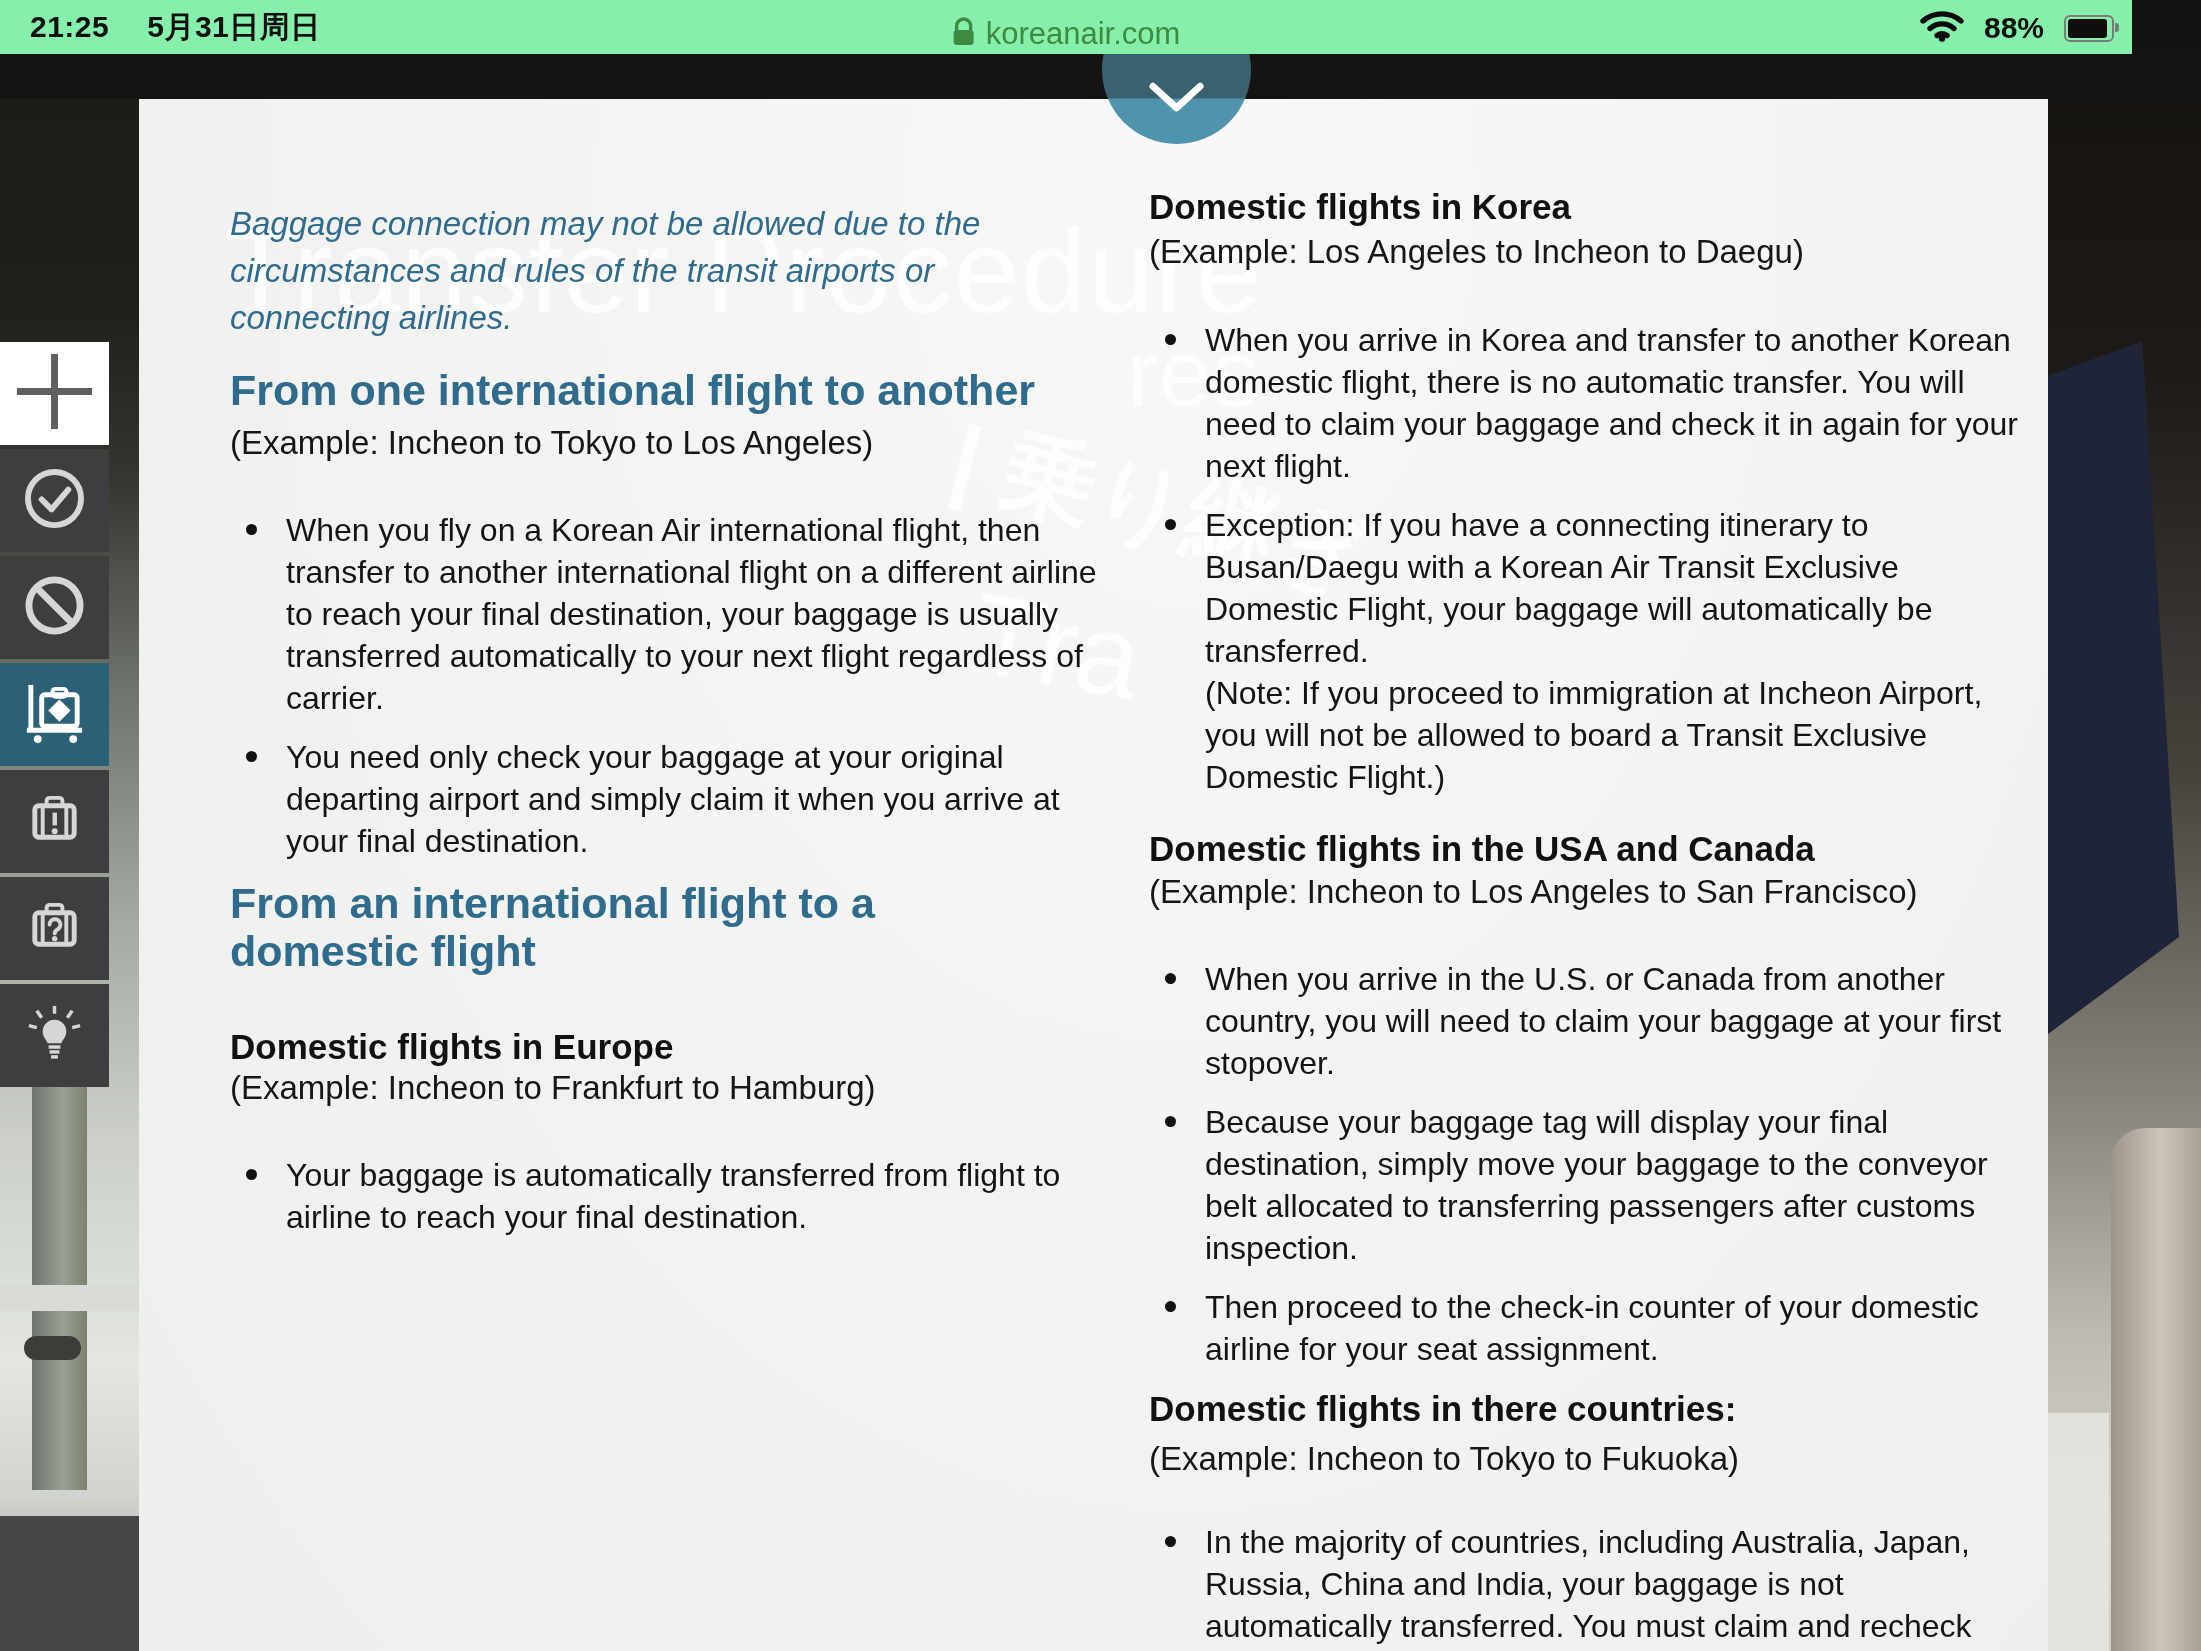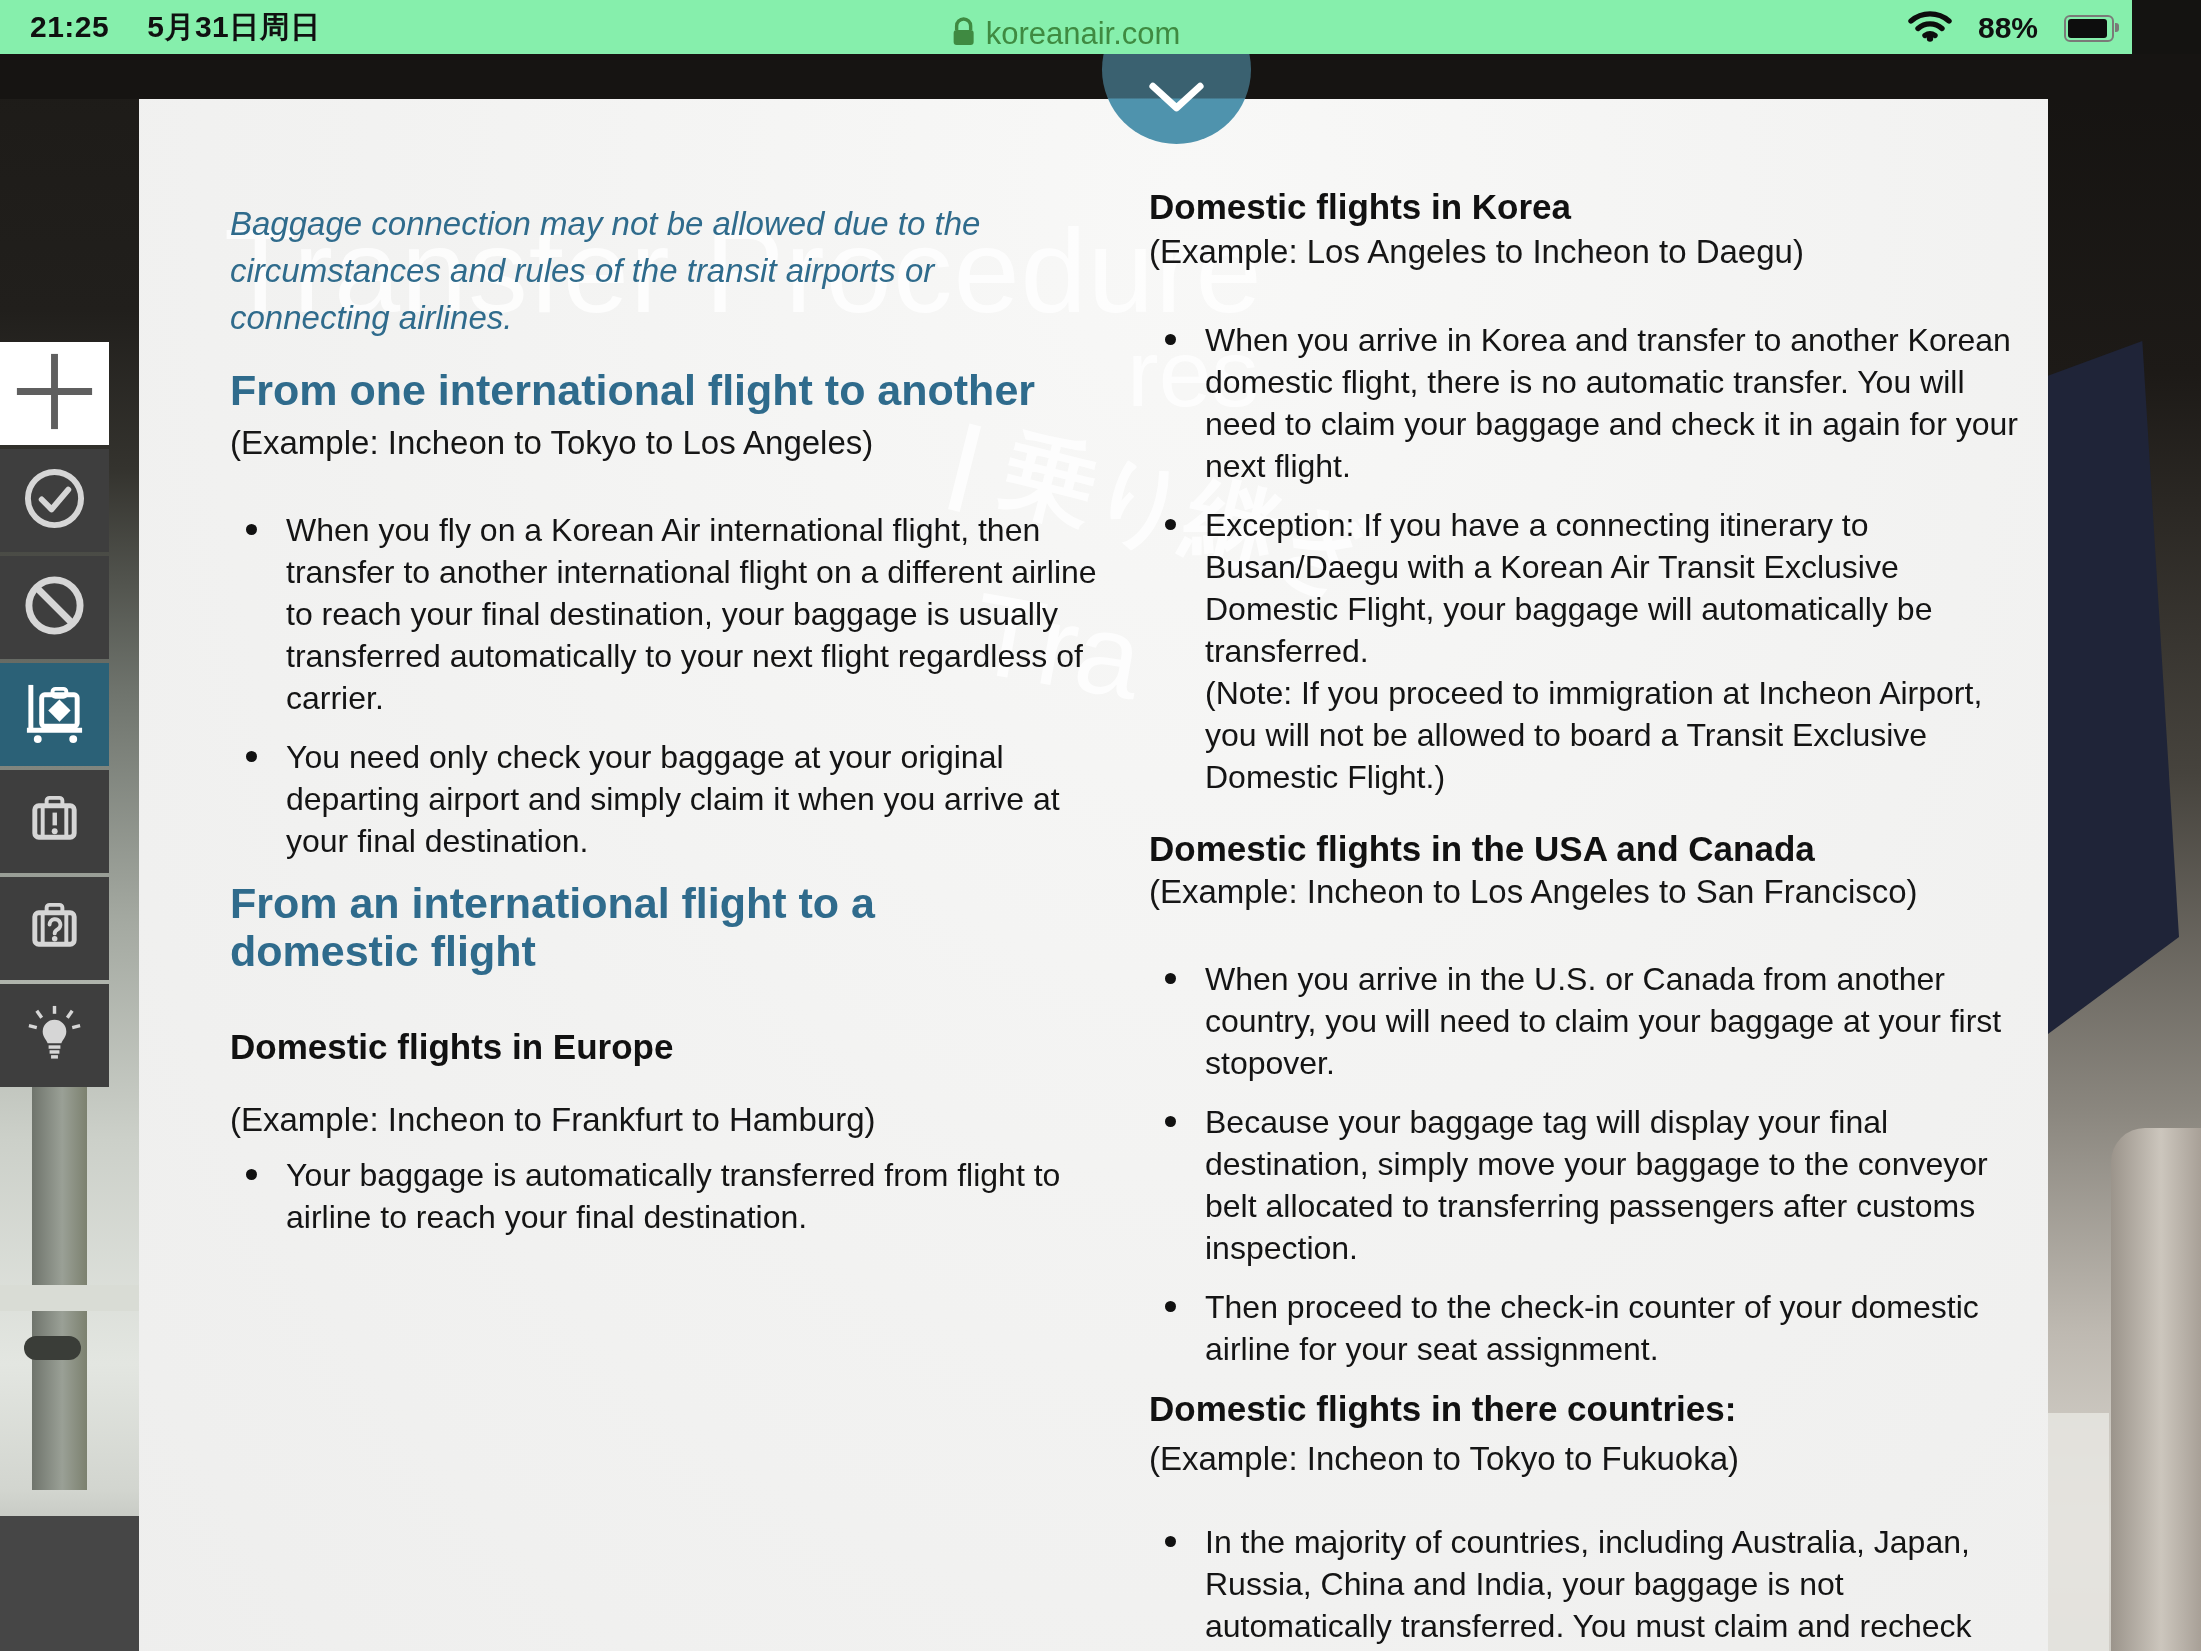--- a/index.html
+++ b/index.html
@@ -5,21 +5,21 @@
   html,body{margin:0;padding:0;background:#000;}
   #root{position:relative;width:2202px;height:1651px;overflow:hidden;
         font-family:"Liberation Sans",sans-serif;background:#141311;}
 
   
   .statusbar{position:absolute;top:0;left:0;width:2132px;height:54px;background:#86efac;z-index:30;}
   .sb-left{position:absolute;left:30px;top:7px;font-size:30px;font-weight:700;color:#101010;letter-spacing:0.5px;}
   .sb-left .date{margin-left:38px;font-weight:600;}
   .sb-center{position:absolute;left:50%;transform:translateX(-50%);top:16px;display:flex;align-items:center;gap:10px;}
   .sb-url{font-size:31px;color:#3f8a41;}
-  .sb-right{position:absolute;right:18px;top:10px;display:flex;align-items:center;gap:26px;}
+  .sb-right{position:absolute;right:18px;top:10px;display:flex;align-items:center;gap:20px;}
   .sb-batt-pct{font-size:30px;font-weight:600;color:#101010;}
   .batt{position:relative;width:46px;height:23px;border:2.5px solid #7a7a78;border-radius:6px;}
   .batt .fill{position:absolute;left:2px;top:2px;bottom:2px;width:84%;background:#0d0d0d;border-radius:3px;}
   .batt .nub{position:absolute;right:-7px;top:6px;width:4px;height:9px;background:#7a7a78;border-radius:0 3px 3px 0;}
 
   
   .band{position:absolute;top:54px;left:0;width:2202px;height:45px;background:#161412;z-index:4;}
 
   
   .scroll-circle{position:absolute;left:1102px;top:-5px;width:149px;height:149px;border-radius:50%;
@@ -133,21 +133,21 @@
 
     <div class="blk Lcol h2" style="top:267px">From one international flight to another</div>
     <div class="blk Lcol example" style="top:323px">(Example: Incheon to Tokyo to Los Angeles)</div>
     <ul class="bl blk Lcol" style="top:402px">
       <li><span>When you fly on a Korean Air international flight, then transfer to another international flight on a different airline to reach your final destination, your baggage is usually transferred automatically to your next flight regardless of carrier.</span></li>
       <li><span>You need only check your baggage at your original departing airport and simply claim it when you arrive at your final destination.</span></li>
     </ul>
 
     <div class="blk Lcol h2" style="top:780px;width:782px">From an international flight to a domestic flight</div>
     <div class="blk Lcol subtitle" style="top:927px">Domestic flights in Europe</div>
-    <div class="blk Lcol example" style="top:1000px">(Example: Incheon to Frankfurt to Hamburg)</div>
+    <div class="blk Lcol example" style="top:968px">(Example: Incheon to Frankfurt to Hamburg)</div>
     <ul class="bl blk Lcol" style="top:1047px">
       <li><span>Your baggage is automatically transferred from flight to airline to reach your final destination.</span></li>
     </ul>
 
     <div class="blk Rcol subtitle" style="top:87px">Domestic flights in Korea</div>
     <div class="blk Rcol example" style="top:132px">(Example: Los Angeles to Incheon to Daegu)</div>
     <ul class="bl blk Rcol" style="top:212px">
       <li><span>When you arrive in Korea and transfer to another Korean domestic flight, there is no automatic transfer. You will need to claim your baggage and check it in again for your next flight.</span></li>
       <li><span>Exception: If you have a connecting itinerary to Busan/Daegu with a Korean Air Transit Exclusive Domestic Flight, your baggage will automatically be transferred.
 (Note: If you proceed to immigration at Incheon Airport, you will not be allowed to board a Transit Exclusive Domestic Flight.)</span></li>

